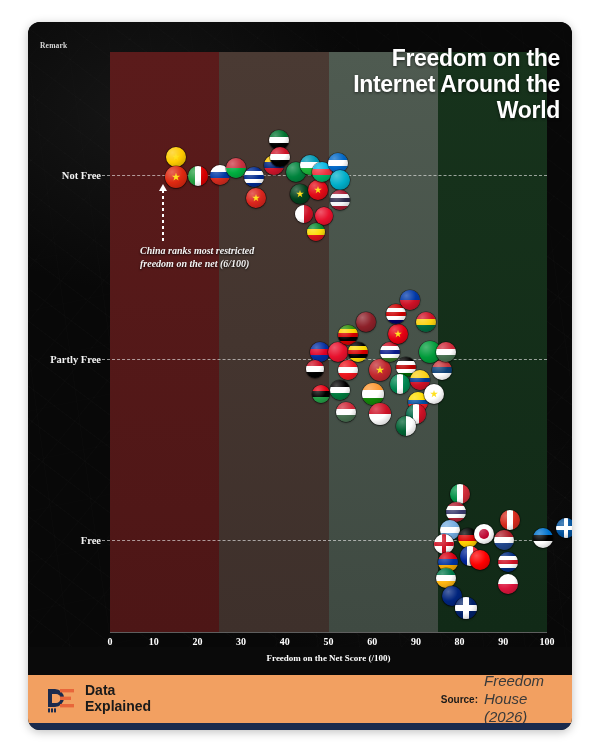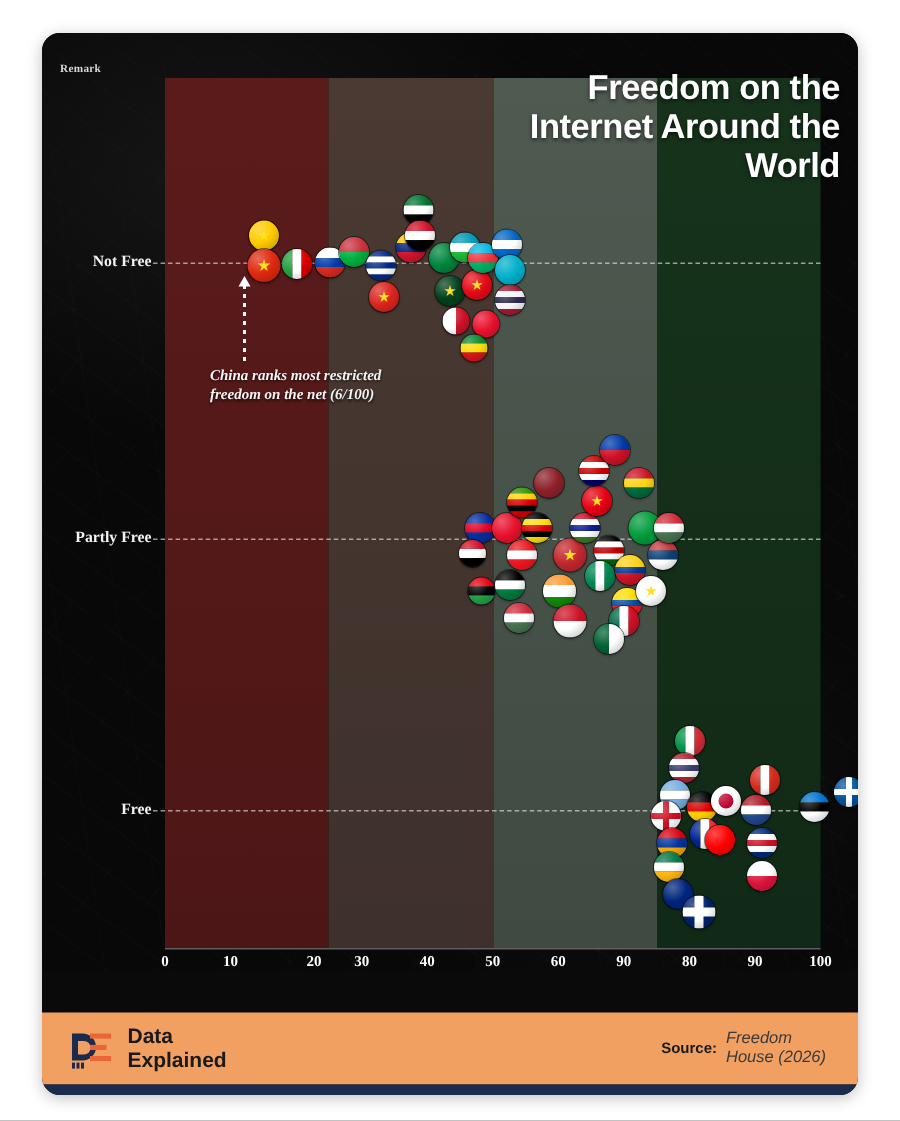--- a/index.html
+++ b/index.html
@@ -145,21 +145,21 @@
   #brand { display: flex; align-items: center; gap: 9px; }
   #brand-mark {
     position: relative; width: 30px; height: 28px; flex: none;
   }
   #brand-text {
     color: #1a1a1a; font-size: 14px; font-weight: bold; line-height: 1.12;
   }
   #source { display: flex; align-items: center; gap: 6px; }
   #source-label { color: #1a1a1a; font-size: 10px; font-weight: bold; }
   #source-value {
-    color: #3a3a3a; font-size: 11px; font-style: italic; line-height: 1.2;
+    color: #3a3a3a; font-size: 15px; font-style: italic; line-height: 1.2;
     max-width: 70px;
   }
   
   #bottombar {
     position: absolute; left: 0; top: 701px;
     width: 544px; height: 29px;
     background: #1b2b4d;
     display: flex; align-items: center; justify-content: space-between;
     padding: 0 16px;
   }
@@ -564,23 +564,24 @@
         </div>
     </div>
 
     <div id="title">Freedom on the Internet Around the World</div>
 
     <div id="ann-arrow"></div>
     <div id="annotation">China ranks most restricted freedom on the net (6/100)</div>
 
     <div id="xaxis"></div>
     <div id="xticks"></div>
+    <div id="xtitle">Freedom on the Net Score (/100)</div>
   <div class="xtick" style="left: 82px; top: 614px; position: absolute;">0</div>
       <div class="xtick" style="left: 125.7px; top: 614px; position: absolute;">10</div>
-      <div class="xtick" style="left: 169.4px; top: 614px; position: absolute; margin-left: 12px;">20</div>
+      <div class="xtick" style="left: 169.4px; top: 614px; position: absolute;">20</div>
       <div class="xtick" style="left: 213.1px; top: 614px; position: absolute;">30</div>
       <div class="xtick" style="left: 256.8px; top: 614px; position: absolute;">40</div>
       <div class="xtick" style="left: 300.5px; top: 614px; position: absolute;">50</div>
       <div class="xtick" style="left: 344.2px; top: 614px; position: absolute;">60</div>
       <div class="xtick" style="left: 387.9px; top: 614px; position: absolute;">90</div>
       <div class="xtick" style="left: 431.6px; top: 614px; position: absolute;">80</div>
       <div class="xtick" style="left: 475.3px; top: 614px; position: absolute;">90</div>
       <div class="xtick" style="left: 519px; top: 614px; position: absolute;">100</div>
     </div>
 

